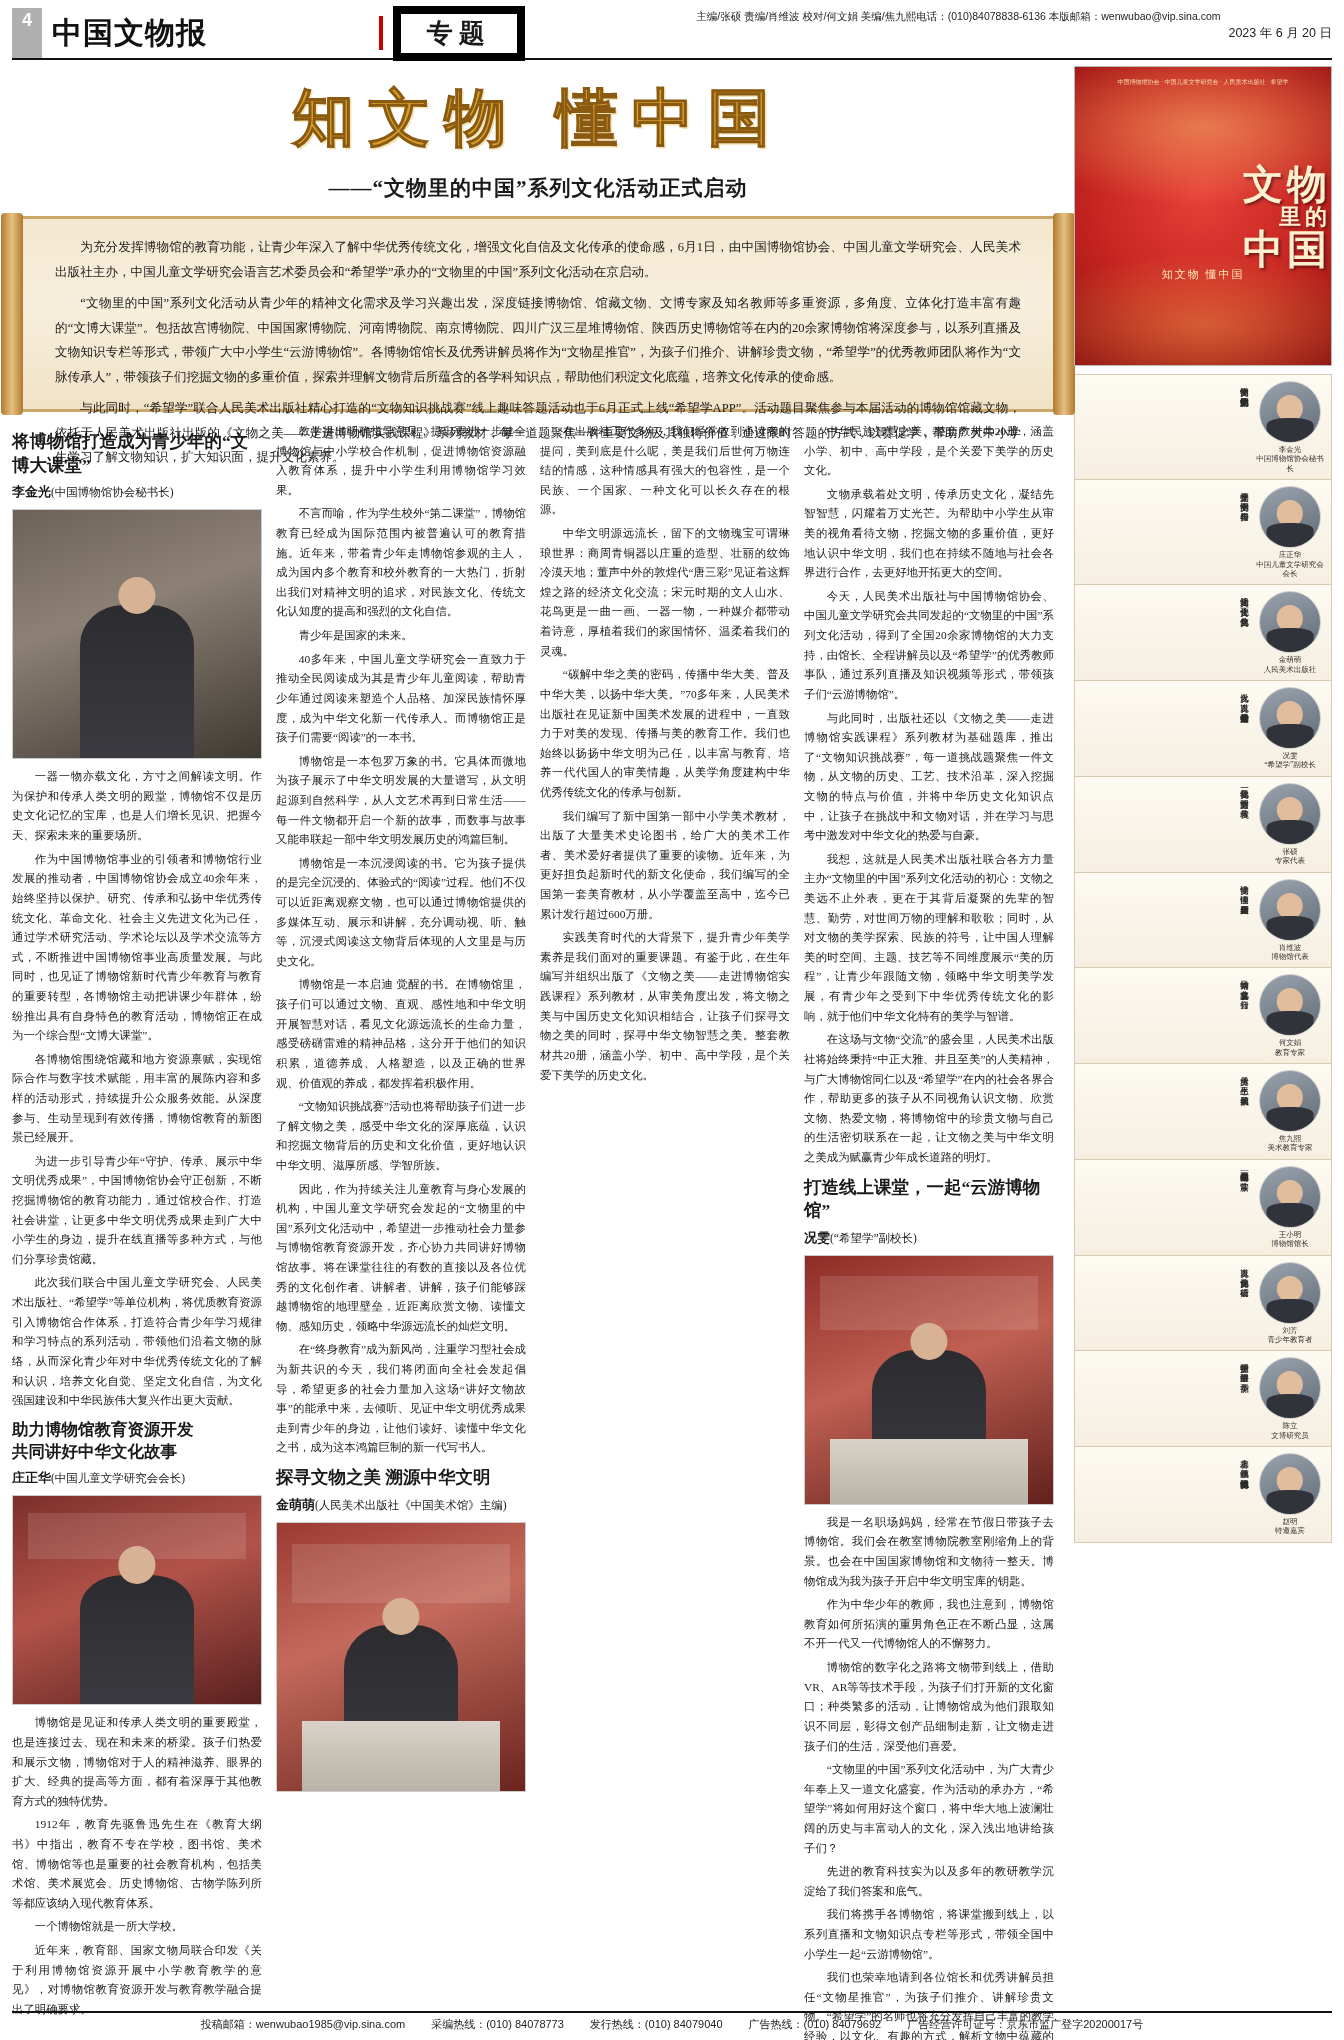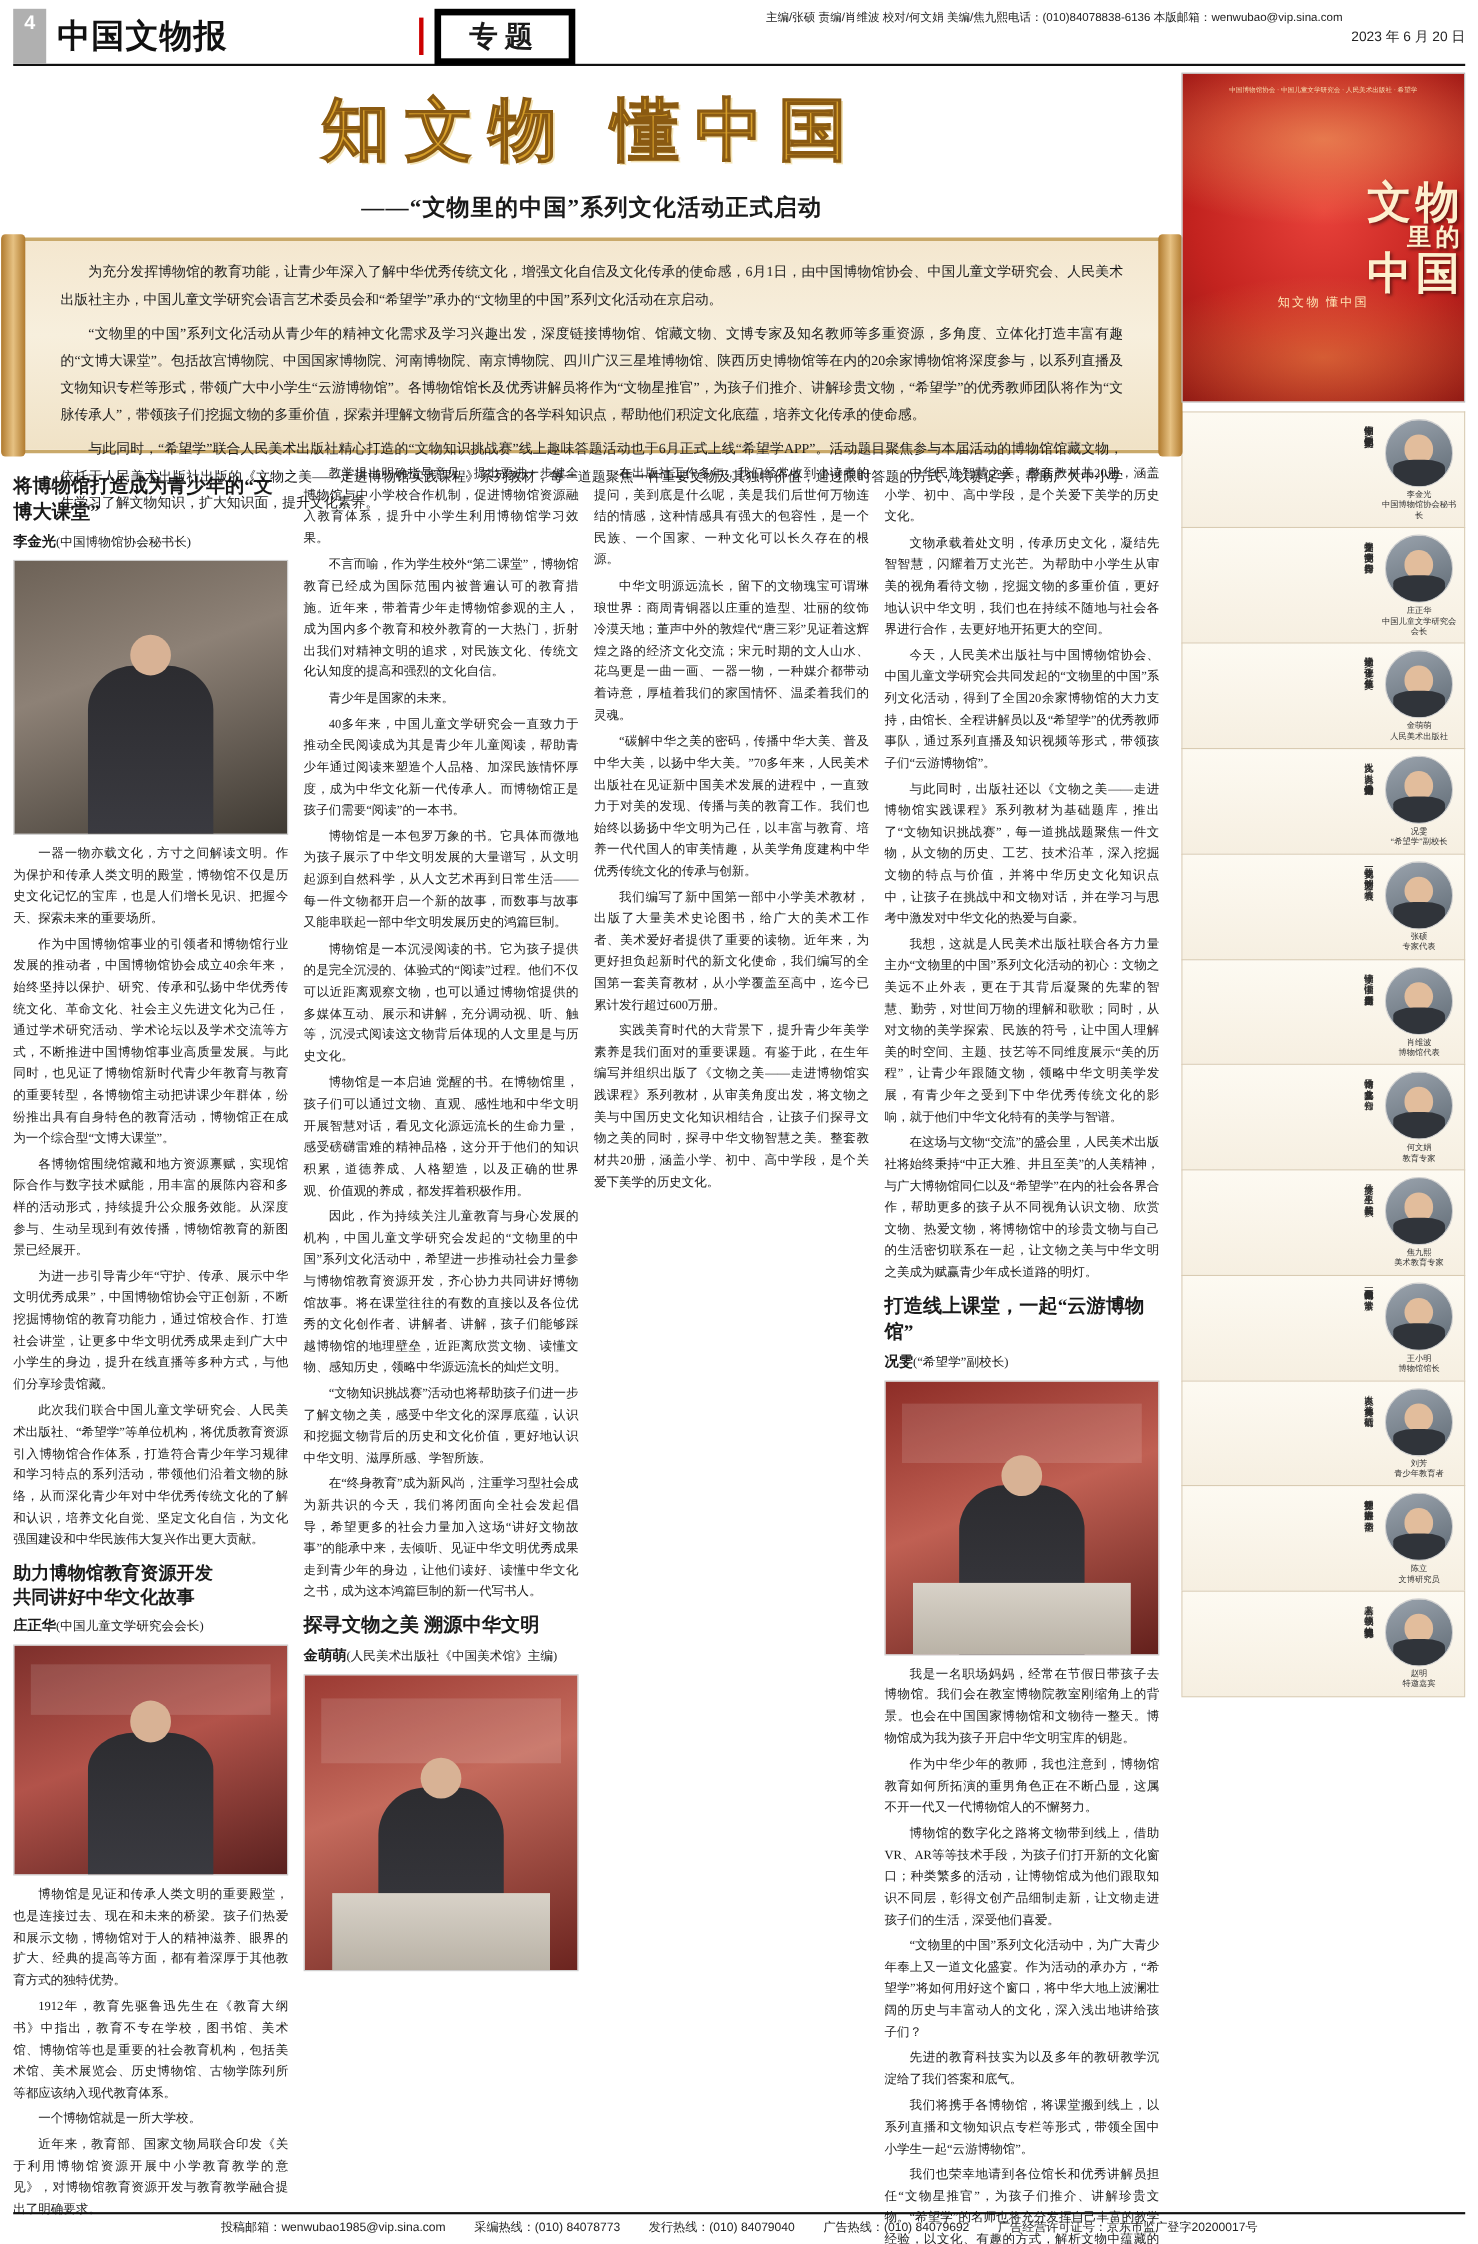--- a/index.html
+++ b/index.html
@@ -33,21 +33,21 @@
     font-size: 30px; font-weight: bold; letter-spacing: 1px;
     font-family: "DejaVu Serif", serif;
     color:#111;
   }
   .masthead-center {
     flex: 1; display:flex; align-items:center; justify-content:center;
     gap: 10px;
   }
   .red-bar { width:4px; height:34px; background:#c00; }
   .section-title {
-    border: 6px solid #000000; padding: 2px 26px;
+    border: 8px solid #000000; padding: 2px 26px;
     font-size: 26px; font-weight: bold; letter-spacing: 6px;
   }
   .masthead-info {
     display:flex; flex-direction:row; justify-content:center;
     font-size: 10.5px; line-height: 1.7; color:#222;
     font-family:"Liberation Sans", sans-serif;
     padding-right: 8px;
   }
   .masthead-date {
     display:flex; align-items:center; font-size: 12.5px; color:#222;
@@ -290,22 +290,22 @@
 
       <div class="col c2">
         <div class="body-text">
           <p>教学提出明确指导意见，提出要进一步健全博物馆与中小学校合作机制，促进博物馆资源融入教育体系，提升中小学生利用博物馆学习效果。</p>
           <p>不言而喻，作为学生校外“第二课堂”，博物馆教育已经成为国际范围内被普遍认可的教育措施。近年来，带着青少年走博物馆参观的主人，成为国内多个教育和校外教育的一大热门，折射出我们对精神文明的追求，对民族文化、传统文化认知度的提高和强烈的文化自信。</p>
           <p>青少年是国家的未来。</p>
           <p>40多年来，中国儿童文学研究会一直致力于推动全民阅读成为其是青少年儿童阅读，帮助青少年通过阅读来塑造个人品格、加深民族情怀厚度，成为中华文化新一代传承人。而博物馆正是孩子们需要“阅读”的一本书。</p>
           <p>博物馆是一本包罗万象的书。它具体而微地为孩子展示了中华文明发展的大量谱写，从文明起源到自然科学，从人文艺术再到日常生活——每一件文物都开启一个新的故事，而数事与故事又能串联起一部中华文明发展历史的鸿篇巨制。</p>
           <p>博物馆是一本沉浸阅读的书。它为孩子提供的是完全沉浸的、体验式的“阅读”过程。他们不仅可以近距离观察文物，也可以通过博物馆提供的多媒体互动、展示和讲解，充分调动视、听、触等，沉浸式阅读这文物背后体现的人文里是与历史文化。</p>
           <p>博物馆是一本启迪 觉醒的书。在博物馆里，孩子们可以通过文物、直观、感性地和中华文明开展智慧对话，看见文化源远流长的生命力量，感受磅礴雷难的精神品格，这分开于他们的知识积累，道德养成、人格塑造，以及正确的世界观、价值观的养成，都发挥着积极作用。</p>
+          <p>“文物知识挑战赛”活动也将帮助孩子们进一步了解文物之美，感受中华文化的深厚底蕴，认识和挖掘文物背后的历史和文化价值，更好地认识中华文明、滋厚所感、学智所族。</p>
           <p>因此，作为持续关注儿童教育与身心发展的机构，中国儿童文学研究会发起的“文物里的中国”系列文化活动中，希望进一步推动社会力量参与博物馆教育资源开发，齐心协力共同讲好博物馆故事。将在课堂往往的有数的直接以及各位优秀的文化创作者、讲解者、讲解，孩子们能够踩越博物馆的地理壁垒，近距离欣赏文物、读懂文物、感知历史，领略中华源远流长的灿烂文明。</p>
-          <p>“文物知识挑战赛”活动也将帮助孩子们进一步了解文物之美，感受中华文化的深厚底蕴，认识和挖掘文物背后的历史和文化价值，更好地认识中华文明、滋厚所感、学智所族。</p>
           <p>在“终身教育”成为新风尚，注重学习型社会成为新共识的今天，我们将闭面向全社会发起倡导，希望更多的社会力量加入这场“讲好文物故事”的能承中来，去倾听、见证中华文明优秀成果走到青少年的身边，让他们读好、读懂中华文化之书，成为这本鸿篇巨制的新一代写书人。</p>
         </div>
         <div class="art-title">探寻文物之美  溯源中华文明</div>
         <div class="byline">
           <b>金萌萌</b><span>(人民美术出版社《中国美术馆》主编)</span>
         </div>
         <div class="photo p3">
           <div class="ph-banner"></div>
           <div class="ph-figure"></div>
           <div class="ph-head"></div>

